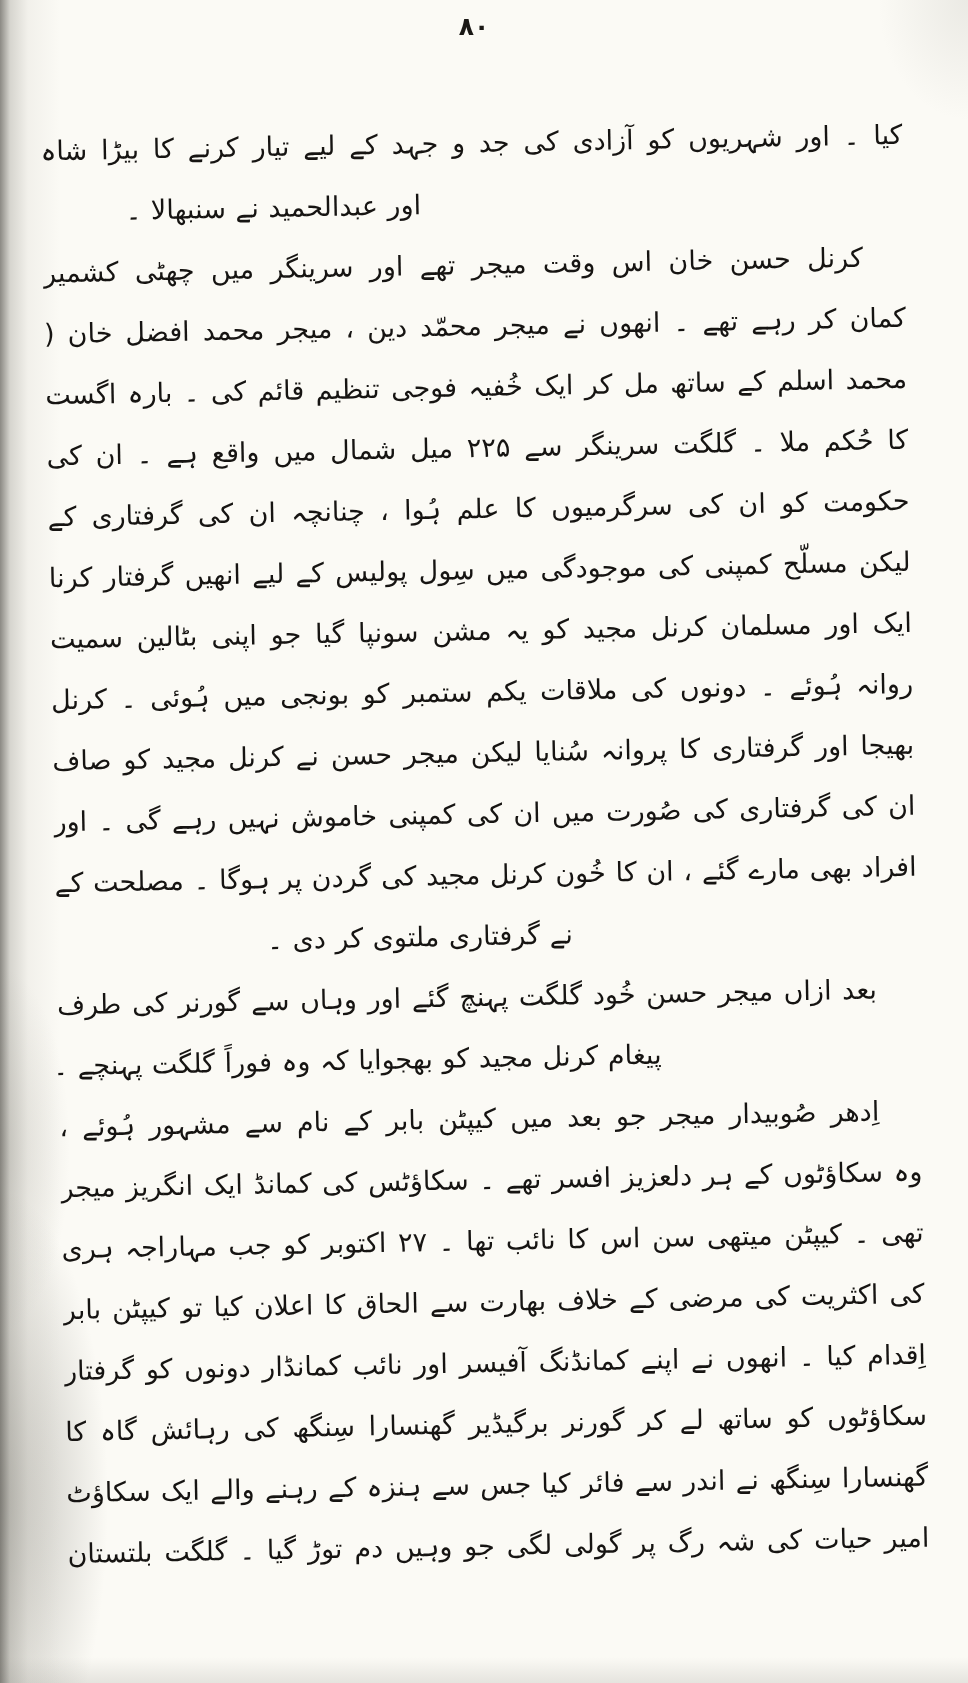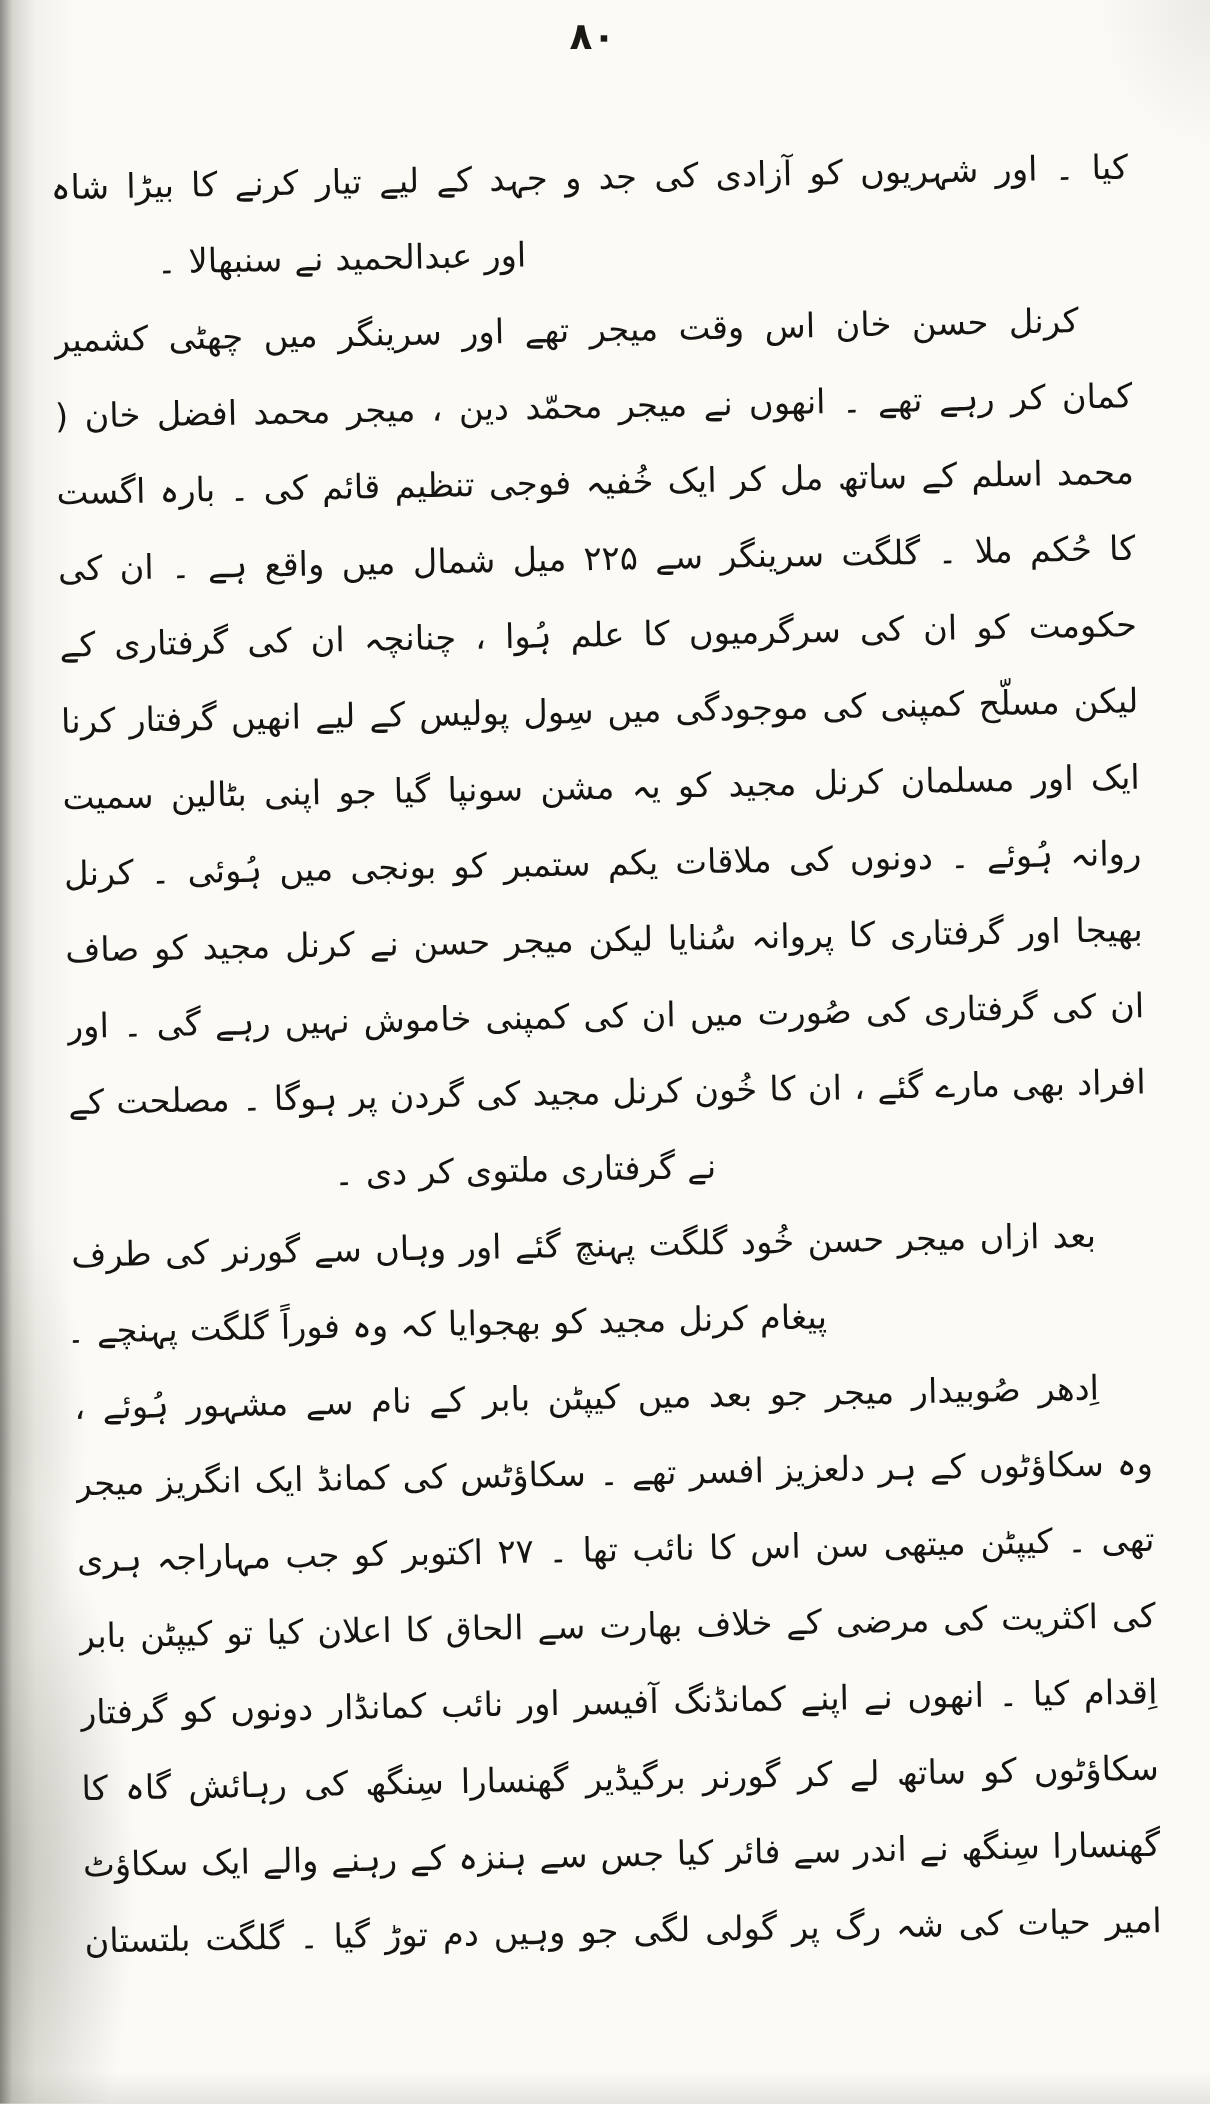--- a/index.html
+++ b/index.html
@@ -28,21 +28,21 @@
       #fbfaf5;
     font-family: "DejaVu Sans", sans-serif;
     color: #161412;
   }
   .page-number {
     position: absolute;
     top: 12px;
     left: 0;
     right: 20px;
     text-align: center;
-    font-size: 30px;
+    font-size: 25px;
     font-weight: bold;
     color: #1a1815;
   }
   .text-block {
     position: absolute;
     top: 112px;
     left: 54px;
     right: 52px;
     direction: rtl;
     font-size: 27px;

